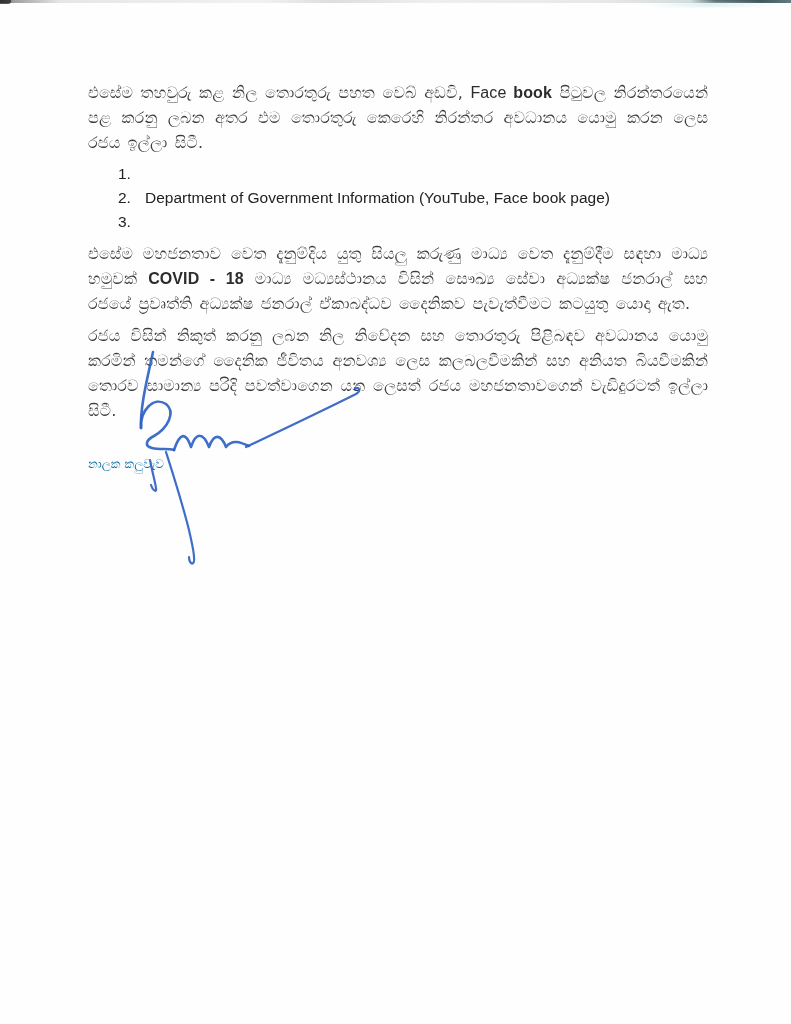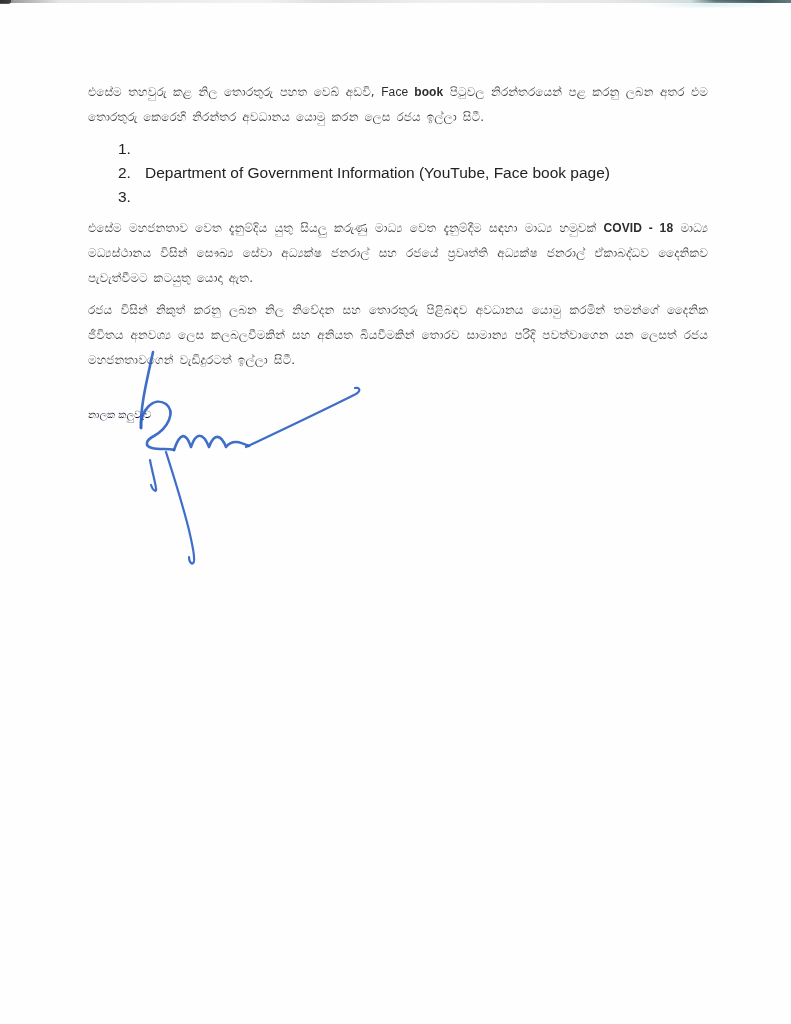--- a/index.html
+++ b/index.html
@@ -26,33 +26,33 @@
   .scan-corner-topleft{
     position:absolute;top:0;left:0;width:11px;height:4px;background:#2a2a2a;opacity:.8;
     border-radius:0 0 3px 0;
   }
   .content{
     position:absolute;left:88px;top:80px;width:620px;
     color:var(--text,#3d3d3d);
   }
   p.si{
     margin:0 0 7px 0;
-    font-size:12px;line-height:25px;
+    font-size:16px;line-height:25px;
     text-align:justify;text-justify:inter-word;
     word-spacing:2px;
     letter-spacing:.1px;
   }
   .en{font-family:"Liberation Sans","DejaVu Sans",sans-serif;color:#2c2c2c;}
   .b{font-weight:700;}
   .list{margin:2px 0 7px 0;padding-left:30px;color:#222;}
   .list-row{display:flex;font-family:"Liberation Sans","DejaVu Sans",sans-serif;
     font-size:15.5px;line-height:24px;}
   .list-num{width:27px;flex:0 0 27px;}
   .list-txt{white-space:pre-wrap;}
-  .signatory{margin-top:29px;font-size:10px;line-height:25px;color:#0f172a;}
+  .signatory{margin-top:29px;font-size:12px;line-height:25px;color:#0369a1;}
   .sig{
     position:absolute;left:110px;top:340px;width:270px;height:235px;
     pointer-events:none;
   }
   .sig path{
     fill:none;stroke:#2f62c4;stroke-width:2.6;
     stroke-linecap:round;stroke-linejoin:round;opacity:.92;
   }
   .sig path.thin{stroke-width:2.2;}
 </style>

